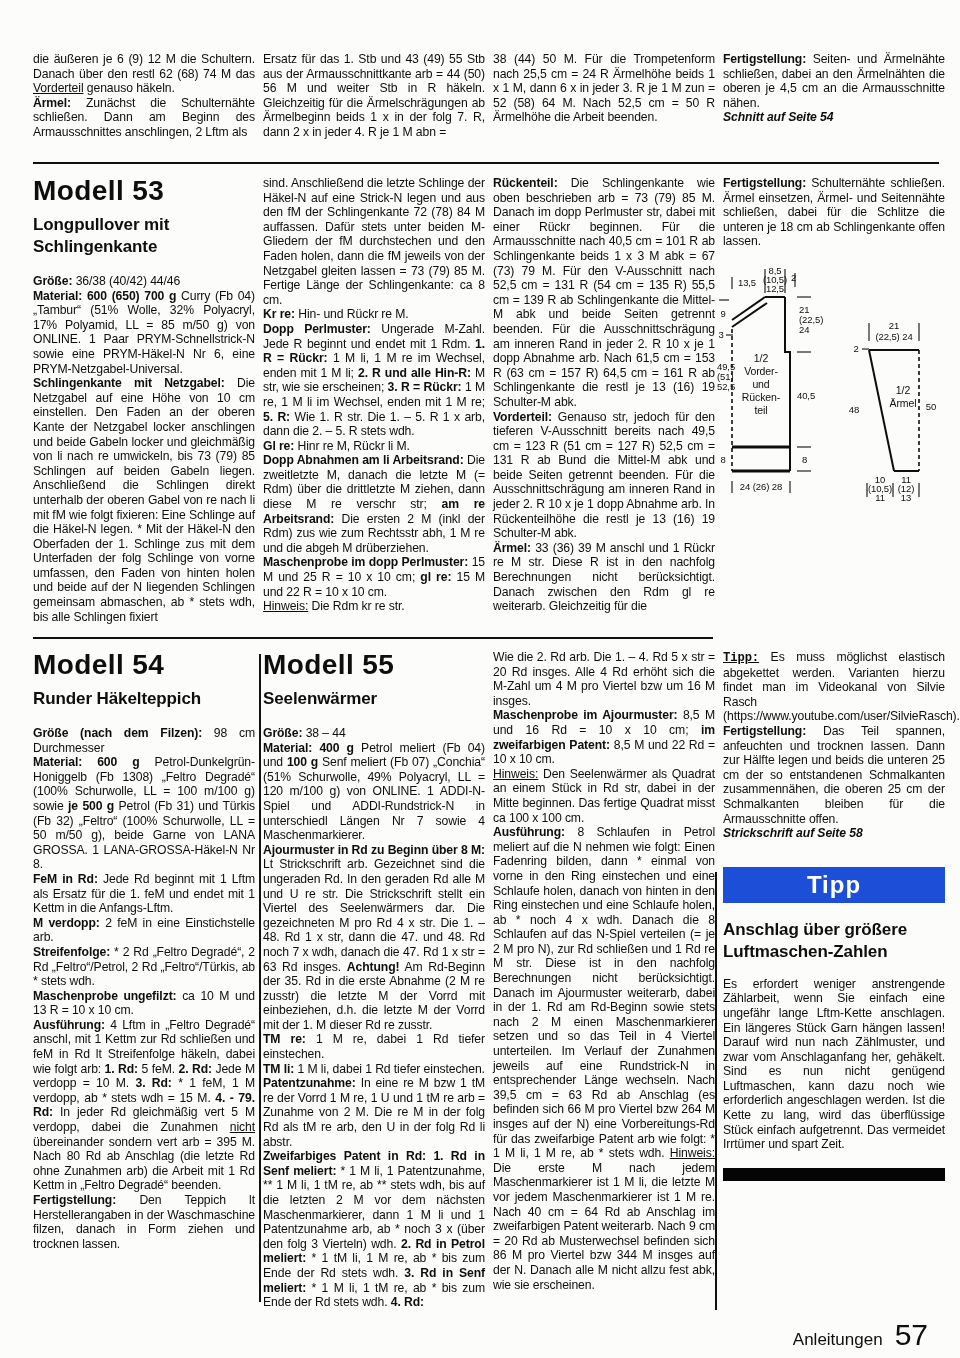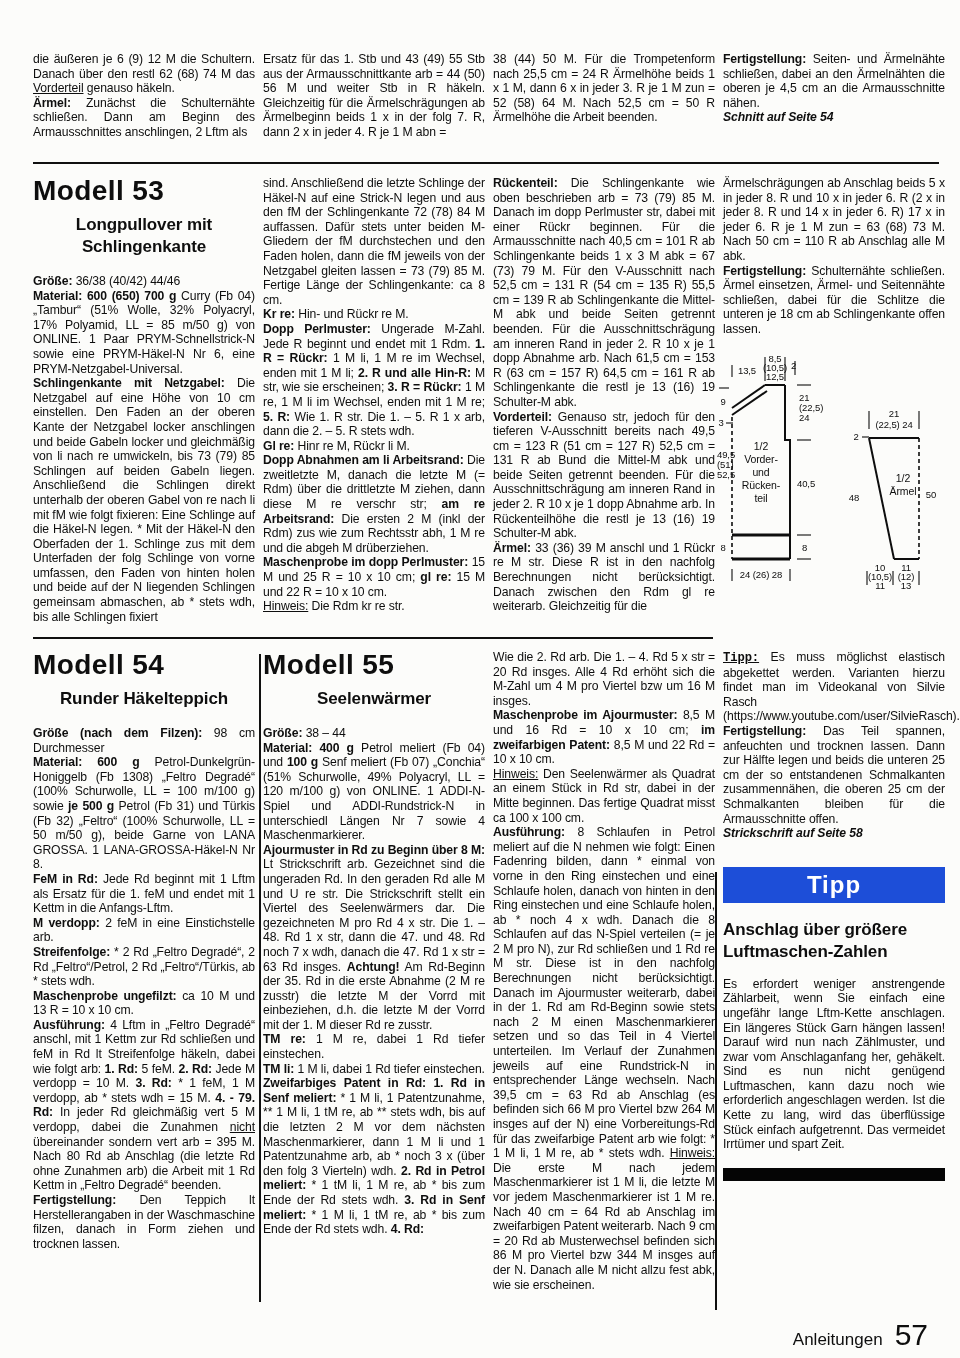--- a/index.html
+++ b/index.html
@@ -10,21 +10,21 @@
   }
   .col-text{font-size:12.2px;line-height:14.6px;text-align:justify;letter-spacing:-0.1px;}
   .cols{position:absolute;display:flex;gap:8px;}
   .tcol{width:222px;flex:0 0 222px;}
   p.para{margin:0;}
   .sb{font-weight:700;}
   .su{text-decoration:underline;}
   .sbu{font-weight:700;text-decoration:underline;font-family:Liberation Mono, monospace;}
   .sbi{font-weight:700;font-style:italic;}
   .model-title{font-size:28px;font-weight:800;letter-spacing:0.4px;margin:0 0 8px 0;line-height:30px;}
-  .model-subtitle{font-size:17px;font-weight:700;line-height:22px;margin:0 0 16px 0;text-align:center;}
+  .model-subtitle{font-size:17px;font-weight:700;line-height:22px;margin:0 0 16px 0;text-align:left;}
   .standalone-ref{margin-top:14px;text-align:left;}
   .hrule{position:absolute;background:#101010;height:2px;}
   .vrule{position:absolute;background:#101010;width:1.5px;}
   .tip-box{background:#1d4ed8;color:#fff;text-align:center;font-weight:800;
     font-size:24px;line-height:36px;height:36px;margin-top:26px;letter-spacing:1px;}
   .tip-heading{font-size:17px;font-weight:700;line-height:22px;margin:16px 0 14px 0;text-align:left;}
   .end-bar{background:#050505;height:13px;margin-top:16px;}
   .footer{position:absolute;top:1318px;right:32px;display:flex;align-items:baseline;gap:12px;}
   .footer-label{font-size:17px;margin-left:13px;}
   .footer-page{font-size:30px;}
@@ -74,21 +74,20 @@
     <p class="para"><span class="sb">Dopp Abnahmen am li Arbeitsrand:</span><span> Die zweitletzte M, danach die letzte M (= Rdm) über die drittletzte M ziehen, dann diese M re verschr str; </span><span class="sb">am re Arbeitsrand:</span><span> Die ersten 2 M (inkl der Rdm) zus wie zum Rechtsstr abh, 1 M re und die abgeh M drüberziehen.</span></p>
     <p class="para"><span class="sb">Maschenprobe im dopp Perlmuster:</span><span> 15 M und 25 R = 10 x 10 cm; </span><span class="sb">gl re:</span><span> 15 M und 22 R = 10 x 10 cm.</span></p>
     <p class="para"><span class="su">Hinweis:</span><span> Die Rdm kr re str.</span></p>
   </div>
   <div class="tcol">
     <p class="para"><span class="sb">Rückenteil:</span><span> Die Schlingenkante wie oben beschrieben arb = 73 (79) 85 M. Danach im dopp Perlmuster str, dabei mit einer Rückr beginnen. Für die Armausschnitte nach 40,5 cm = 101 R ab Schlingenkante beids 1 x 3 M abk = 67 (73) 79 M. Für den V-Ausschnitt nach 52,5 cm = 131 R (54 cm = 135 R) 55,5 cm = 139 R ab Schlingenkante die Mittel-M abk und beide Seiten getrennt beenden. Für die Ausschnittschrägung am inneren Rand in jeder 2. R 10 x je 1 dopp Abnahme arb. Nach 61,5 cm = 153 R (63 cm = 157 R) 64,5 cm = 161 R ab Schlingenkante die restl je 13 (16) 19 Schulter-M abk.</span></p>
     <p class="para"><span class="sb">Vorderteil:</span><span> Genauso str, jedoch für den tieferen V-Ausschnitt bereits nach 49,5 cm = 123 R (51 cm = 127 R) 52,5 cm = 131 R ab Bund die Mittel-M abk und beide Seiten getrennt beenden. Für die Ausschnittschrägung am inneren Rand in jeder 2. R 10 x je 1 dopp Abnahme arb. In Rückenteilhöhe die restl je 13 (16) 19 Schulter-M abk.</span></p>
     <p class="para"><span class="sb">Ärmel:</span><span> 33 (36) 39 M anschl und 1 Rückr re M str. Diese R ist in den nachfolg Berechnungen nicht berücksichtigt. Danach zwischen den Rdm gl re weiterarb. Gleichzeitig für die</span></p>
   </div>
   <div class="tcol">
-    <p class="para"><span>Ärmelschrägungen ab Anschlag beids 5 x in jeder 8. R und 10 x in jeder 6. R (2 x in jeder 8. R und 14 x in jeder 6. R) 17 x in jeder 6. R je 1 M zun = 63 (68) 73 M. Nach 50 cm = 110 R ab Anschlag alle M abk.</span></p>
     <p class="para"><span class="sb">Fertigstellung:</span><span> Schulternähte schließen. Ärmel einsetzen, Ärmel- und Seitennähte schließen, dabei für die Schlitze die unteren je 18 cm ab Schlingenkante offen lassen.</span></p>
 
     
     <svg class="diagram" width="226" height="252" viewBox="0 0 226 252">
 
       <g>
         <line class="edge" x1="15" y1="63" x2="48" y2="40"></line>
         <line class="edge" x1="15" y1="70" x2="50" y2="46"></line>
         <line class="edge" x1="48" y1="40" x2="68" y2="40"></line>
         <polyline class="edge" points="68,40 68,95 73,95 73,190"></polyline>
@@ -187,20 +186,21 @@
     <p class="para"><span class="sb">Fertigstellung:</span><span> Den Teppich lt Herstellerangaben in der Waschmaschine filzen, danach in Form ziehen und trocknen lassen.</span></p>
   </div>
   <div class="tcol">
     <h1 class="model-title">Modell 55</h1>
     <h2 class="model-subtitle">Seelenwärmer</h2>
     <p class="para"><span class="sb">Größe:</span><span> 38 – 44</span></p>
     <p class="para"><span class="sb">Material: 400 g</span><span> Petrol meliert (Fb 04) und </span><span class="sb">100 g</span><span> Senf meliert (Fb 07) „Conchia“ (51% Schurwolle, 49% Polyacryl, LL = 120 m/100 g) von ONLINE. 1 ADDI-N-Spiel und ADDI-Rundstrick-N in unterschiedl Längen Nr 7 sowie 4 Maschenmarkierer.</span></p>
     <p class="para"><span class="sb">Ajourmuster in Rd zu Beginn über 8 M:</span><span> Lt Strickschrift arb. Gezeichnet sind die ungeraden Rd. In den geraden Rd alle M und U re str. Die Strickschrift stellt ein Viertel des Seelenwärmers dar. Die gezeichneten M pro Rd 4 x str. Die 1. – 48. Rd 1 x str, dann die 47. und 48. Rd noch 7 x wdh, danach die 47. Rd 1 x str = 63 Rd insges. </span><span class="sb">Achtung!</span><span> Am Rd-Beginn der 35. Rd in die erste Abnahme (2 M re zusstr) die letzte M der Vorrd mit einbeziehen, d.h. die letzte M der Vorrd mit der 1. M dieser Rd re zusstr.</span></p>
     <p class="para"><span class="sb">TM re:</span><span> 1 M re, dabei 1 Rd tiefer einstechen.</span></p>
     <p class="para"><span class="sb">TM li:</span><span> 1 M li, dabei 1 Rd tiefer einstechen.</span></p>
+    <p class="para"><span class="sb">Patentzunahme:</span><span> In eine re M bzw 1 tM re der Vorrd 1 M re, 1 U und 1 tM re arb = Zunahme von 2 M. Die re M in der folg Rd als tM re arb, den U in der folg Rd li abstr.</span></p>
     <p class="para"><span class="sb">Zweifarbiges Patent in Rd: 1. Rd in Senf meliert:</span><span> * 1 M li, 1 Patentzunahme, ** 1 M li, 1 tM re, ab ** stets wdh, bis auf die letzten 2 M vor dem nächsten Maschenmarkierer, dann 1 M li und 1 Patentzunahme arb, ab * noch 3 x (über den folg 3 Vierteln) wdh. </span><span class="sb">2. Rd in Petrol meliert:</span><span> * 1 tM li, 1 M re, ab * bis zum Ende der Rd stets wdh. </span><span class="sb">3. Rd in Senf meliert:</span><span> * 1 M li, 1 tM re, ab * bis zum Ende der Rd stets wdh. </span><span class="sb">4. Rd:</span></p>
   </div>
   <div class="tcol">
     <p class="para"><span>Wie die 2. Rd arb. Die 1. – 4. Rd 5 x str = 20 Rd insges. Alle 4 Rd erhöht sich die M-Zahl um 4 M pro Viertel bzw um 16 M insges.</span></p>
     <p class="para"><span class="sb">Maschenprobe im Ajourmuster:</span><span> 8,5 M und 16 Rd = 10 x 10 cm; </span><span class="sb">im zweifarbigen Patent:</span><span> 8,5 M und 22 Rd = 10 x 10 cm.</span></p>
     <p class="para"><span class="su">Hinweis:</span><span> Den Seelenwärmer als Quadrat an einem Stück in Rd str, dabei in der Mitte beginnen. Das fertige Quadrat misst ca 100 x 100 cm.</span></p>
     <p class="para"><span class="sb">Ausführung:</span><span> 8 Schlaufen in Petrol meliert auf die N nehmen wie folgt: Einen Fadenring bilden, dann * einmal von vorne in den Ring einstechen und eine Schlaufe holen, danach von hinten in den Ring einstechen und eine Schlaufe holen, ab * noch 4 x wdh. Danach die 8 Schlaufen auf das N-Spiel verteilen (= je 2 M pro N), zur Rd schließen und 1 Rd re M str. Diese ist in den nachfolg Berechnungen nicht berücksichtigt. Danach im Ajourmuster weiterarb, dabei in der 1. Rd am Rd-Beginn sowie stets nach 2 M einen Maschenmarkierer setzen und so das Teil in 4 Viertel unterteilen. Im Verlauf der Zunahmen jeweils auf eine Rundstrick-N in entsprechender Länge wechseln. Nach 39,5 cm = 63 Rd ab Anschlag (es befinden sich 66 M pro Viertel bzw 264 M insges auf der N) eine Vorbereitungs-Rd für das zweifarbige Patent arb wie folgt: * 1 M li, 1 M re, ab * stets wdh. </span><span class="su">Hinweis:</span><span> Die erste M nach jedem Maschenmarkierer ist 1 M li, die letzte M vor jedem Maschenmarkierer ist 1 M re. Nach 40 cm = 64 Rd ab Anschlag im zweifarbigen Patent weiterarb. Nach 9 cm = 20 Rd ab Musterwechsel befinden sich 86 M pro Viertel bzw 344 M insges auf der N. Danach alle M nicht allzu fest abk, wie sie erscheinen.</span></p>
   </div>
   <div class="tcol">
     <p class="para"><span class="sbu">Tipp:</span><span> Es muss möglichst elastisch abgekettet werden. Varianten hierzu findet man im Videokanal von Silvie Rasch (https://www.youtube.com/user/SilvieRasch).</span></p>

